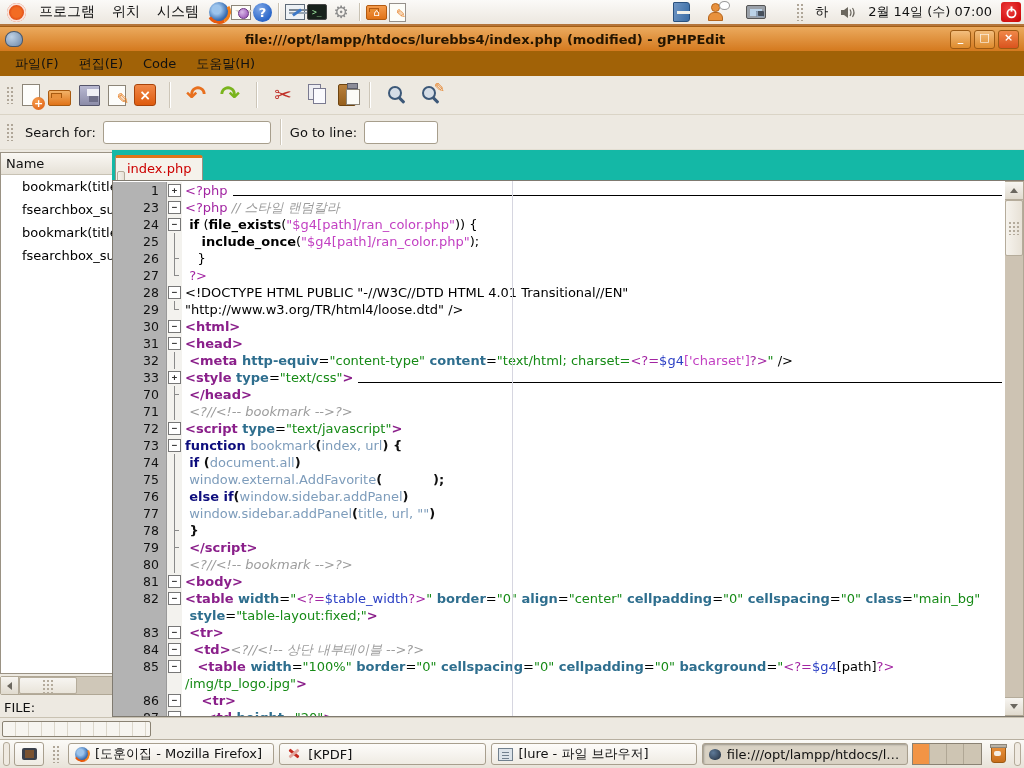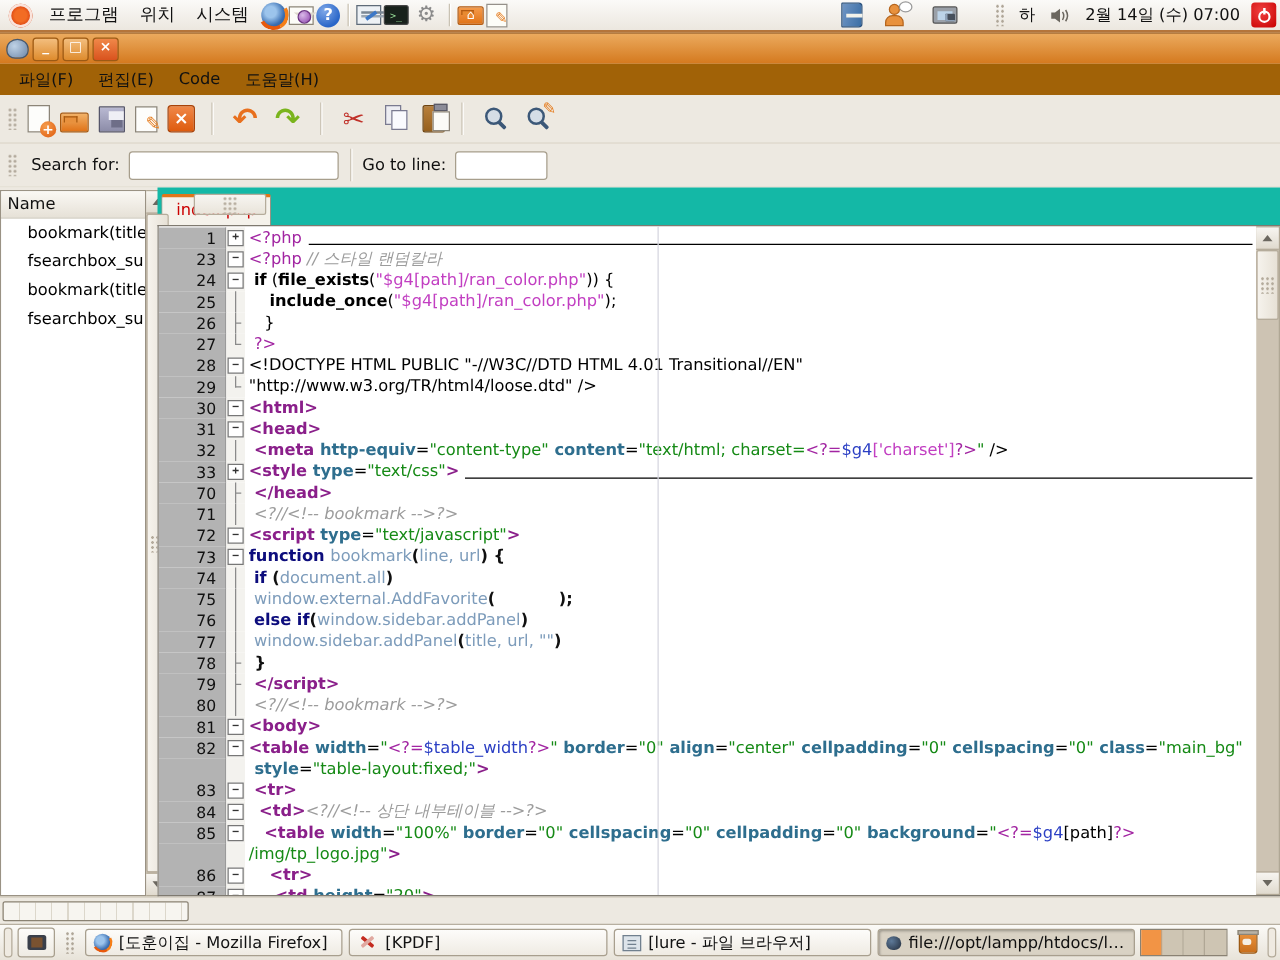--- a/index.html
+++ b/index.html
@@ -88,21 +88,21 @@
 
   
   #searchbar{height:34px;background:#EDE9E1;display:flex;align-items:center;gap:7px;padding-left:2px;border-bottom:1px solid #E4DFD3;}
   #searchbar label{font-size:13px;color:#111;white-space:nowrap;}
   #searchbar input{height:21px;border:1px solid #A79E8C;border-radius:3px;background:#fff;font-size:13px;padding:0 4px;font-family:"DejaVu Sans",sans-serif;}
   .search-input{width:158px;}
   .goto-input{width:64px;}
 
   
   #main{flex:1;display:flex;min-height:0;background:#EDE9E1;}
-  #sidebar{width:126px;display:flex;flex-direction:row;padding-top:2px;}
+  #sidebar{width:112px;display:flex;flex-direction:column;padding-top:2px;}
   .side-top{flex:1;display:flex;min-height:0;}
   .side-listcol{width:115px;display:flex;flex-direction:column;border:1px solid #9A9284;background:#fff;}
   .side-header{height:22px;background:linear-gradient(#FAF8F4,#E6E1D7);border-bottom:1px solid #C8C2B4;font-size:13px;color:#111;padding:3px 5px;box-sizing:border-box;}
   .side-list{flex:1;overflow:hidden;background:#fff;}
   .srow{padding:4px 2px 4px 21px;font-size:13px;color:#000;white-space:nowrap;overflow:hidden;}
   .vscroll{width:19px;display:flex;flex-direction:column;background:#CDC3B3;border:1px solid #B0A795;border-left:none;box-sizing:border-box;}
   .sbtn{height:17px;background:linear-gradient(#F7F5F1,#E0DACE);border-bottom:1px solid #B5AC9B;display:flex;align-items:center;justify-content:center;flex:none;}
   .vscroll .sbtn:last-child{border-top:1px solid #B5AC9B;border-bottom:none;}
   .arr-up{width:0;height:0;border-left:4px solid transparent;border-right:4px solid transparent;border-bottom:5px solid #6B675F;}
   .arr-dn{width:0;height:0;border-left:4px solid transparent;border-right:4px solid transparent;border-top:5px solid #6B675F;}
@@ -218,20 +218,21 @@
     <span class="quit-btn">
       <svg width="13" height="13" viewBox="0 0 12 12">
           <circle cx="6" cy="6.8" r="3.8" fill="none" stroke="#fff" stroke-width="1.6"></circle>
           <line x1="6" y1="0.4" x2="6" y2="5.2" stroke="#fff" stroke-width="1.8"></line>
         </svg>
     </span>
   </div>
 
   <div id="titlebar">
     <span class="win-icon"></span>
+    <span class="title-text">file:///opt/lampp/htdocs/lurebbs4/index.php (modified) - gPHPEdit</span>
     <span class="winbtn">_</span>
     <span class="winbtn">□</span>
     <span class="winbtn close">×</span>
   </div>
 
   <div id="menubar">
     <span class="menu-item">파일(F)</span>
     <span class="menu-item">편집(E)</span>
     <span class="menu-item">Code</span>
     <span class="menu-item">도움말(H)</span>
@@ -470,21 +471,21 @@
             </div>
             <div class="cl">
               <span class="ln">73</span>
               <span class="fm">
                 <span class="fbox">−</span>
               </span>
               <span class="ct">
                 <span class="tk" style="color: rgb(13, 13, 125); font-weight: bold;">function </span>
                 <span class="tk" style="color: rgb(125, 156, 187);">bookmark</span>
                 <span class="tk" style="color: rgb(16, 16, 16); font-weight: bold;">(</span>
-                <span class="tk" style="color: rgb(125, 156, 187);">line, url</span>
+                <span class="tk" style="color: rgb(125, 156, 187);">index, url</span>
                 <span class="tk" style="color: rgb(16, 16, 16); font-weight: bold;">) {</span>
               </span>
             </div>
             <div class="cl">
               <span class="ln">74</span>
               <span class="fm f-line"></span>
               <span class="ct">
                 <span class="tk" style="color: rgb(0, 0, 0);"> </span>
                 <span class="tk" style="color: rgb(13, 13, 125); font-weight: bold;">if </span>
                 <span class="tk" style="color: rgb(16, 16, 16); font-weight: bold;">(</span>

